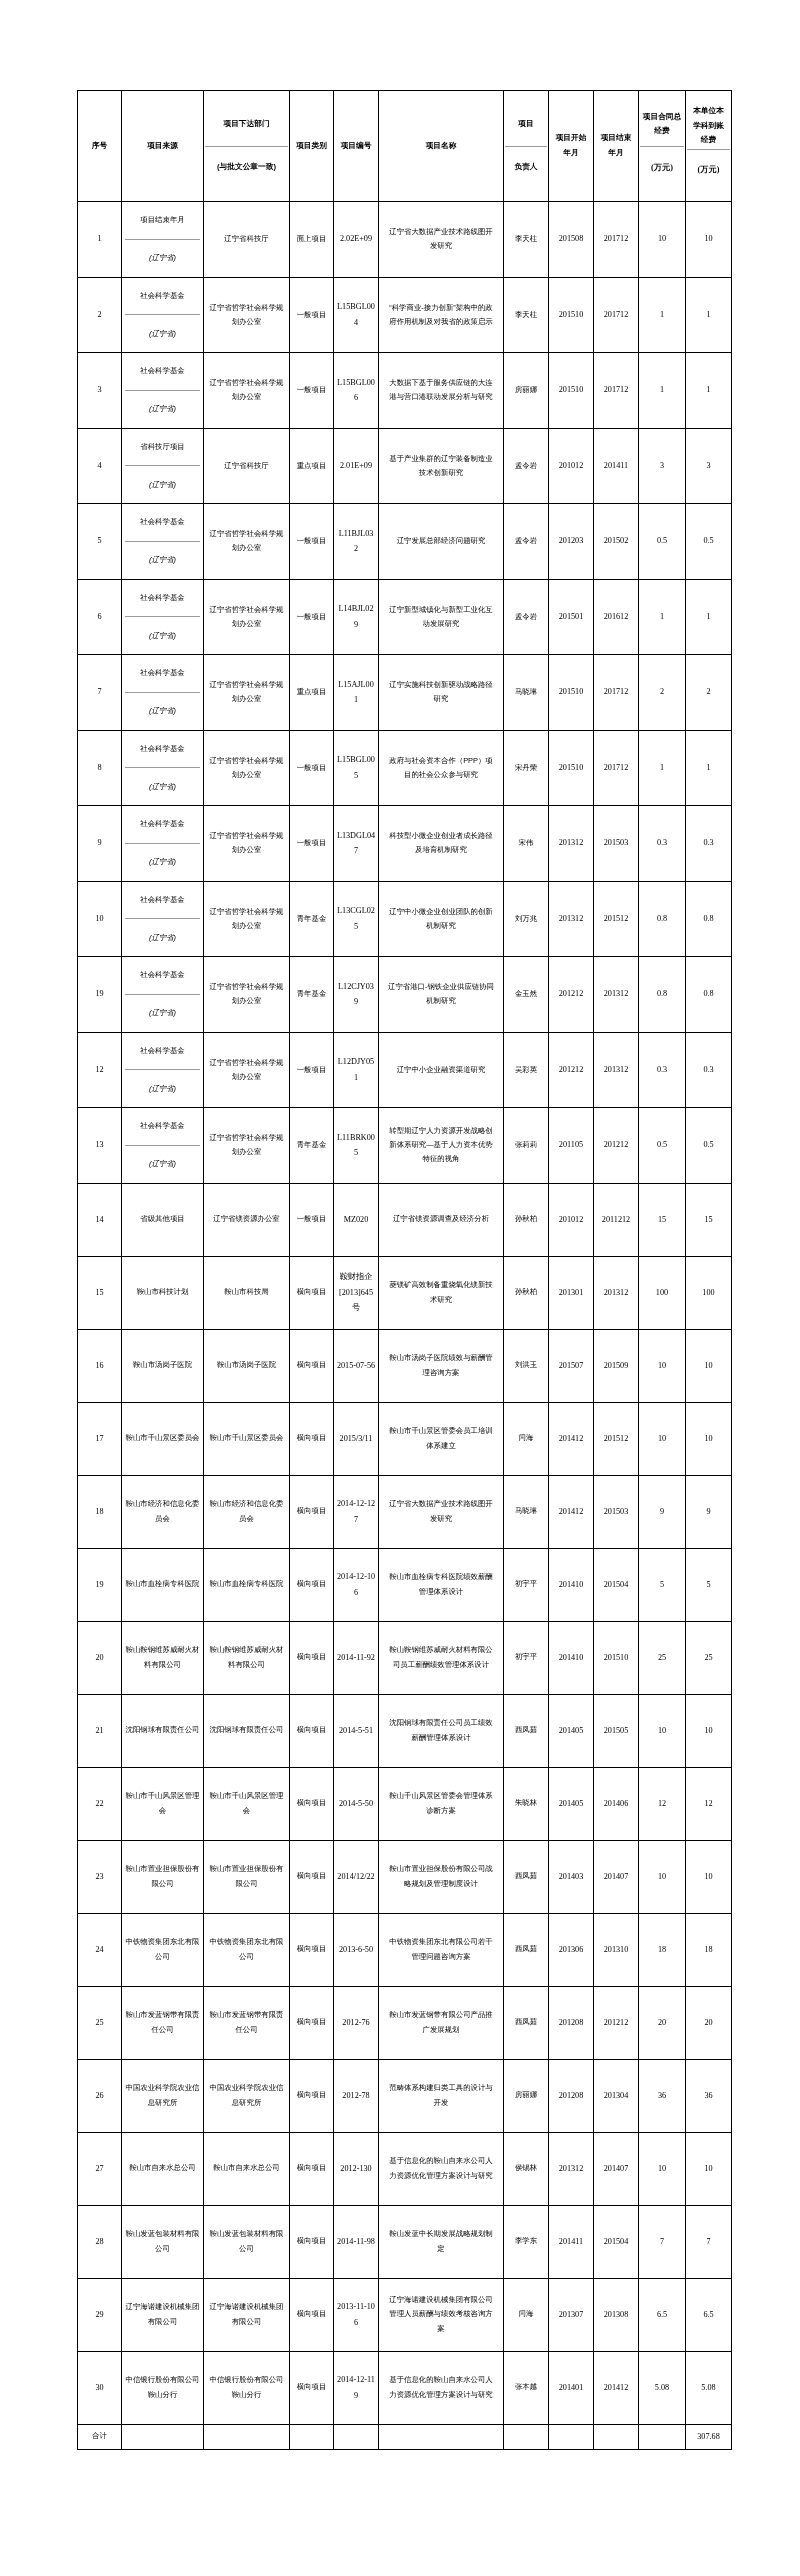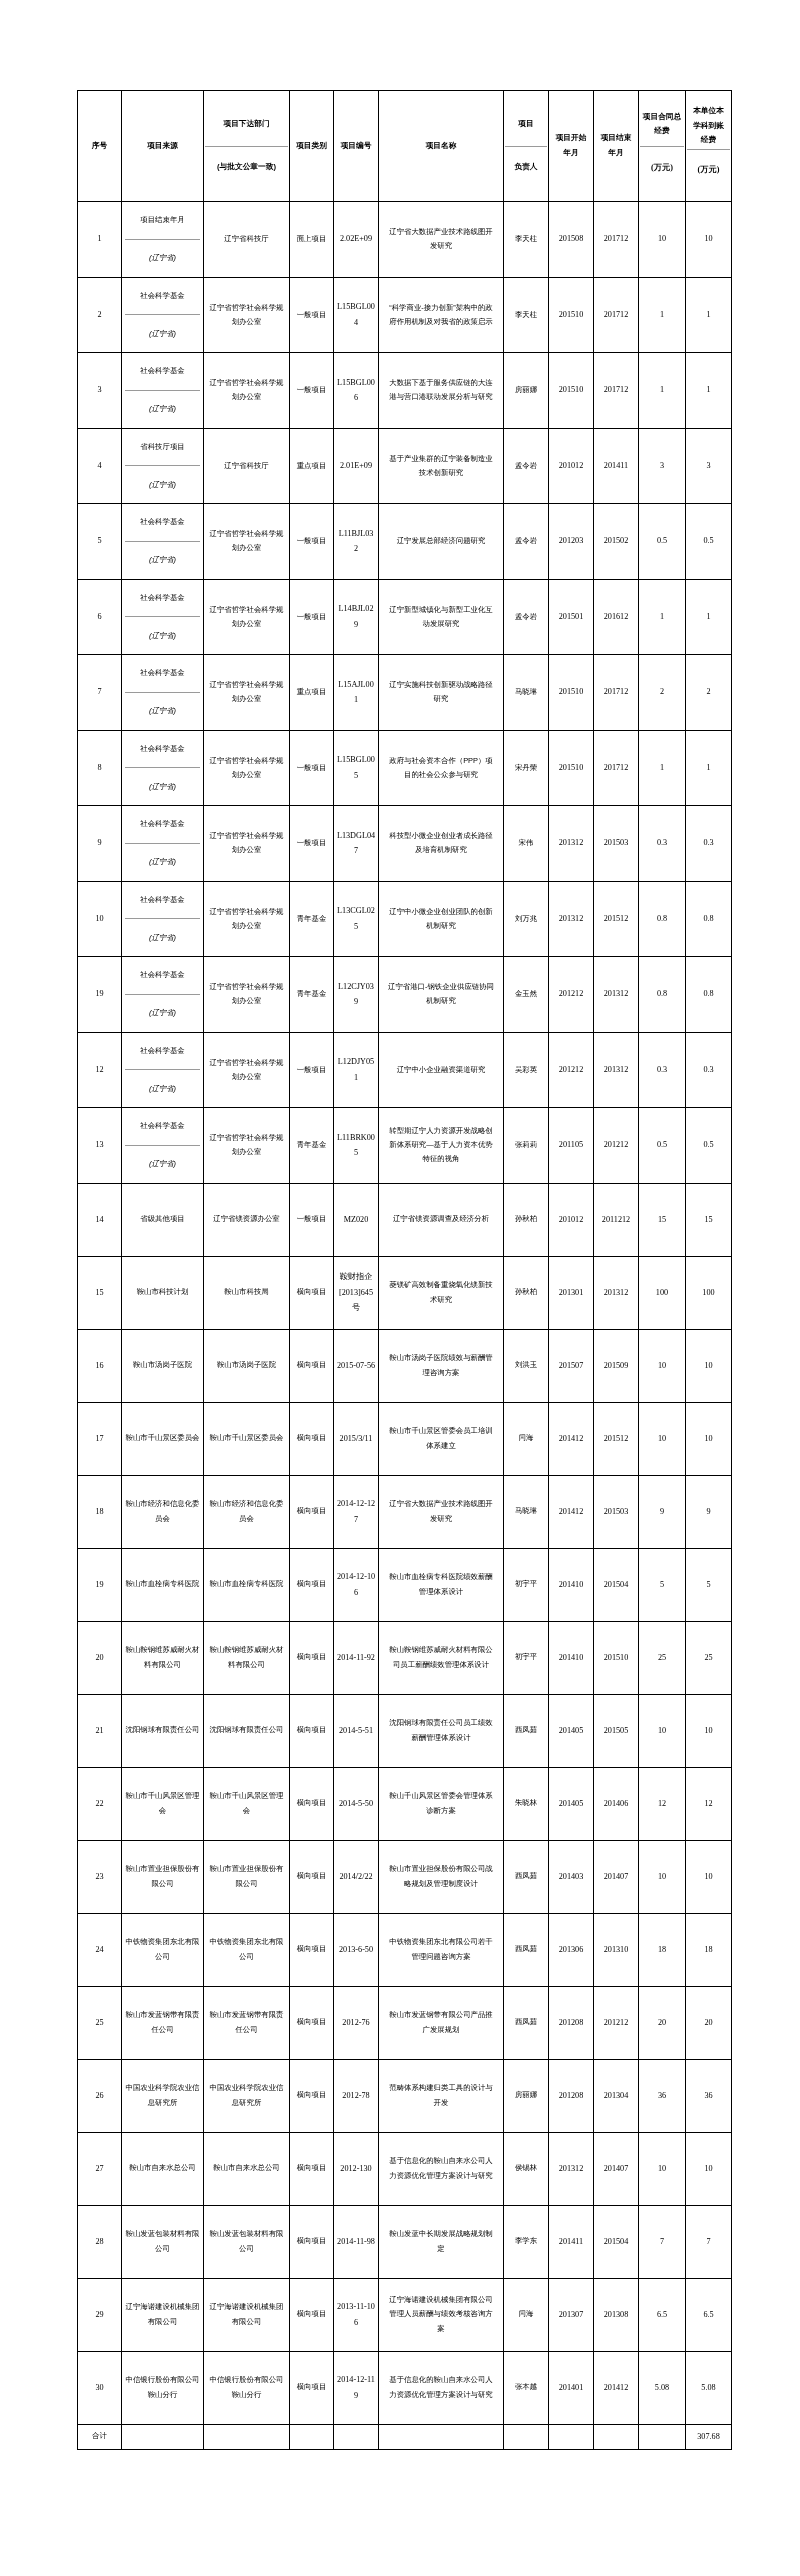--- a/index.html
+++ b/index.html
@@ -472,21 +472,21 @@
           <td class="num">201405</td>
           <td class="num">201406</td>
           <td class="num">12</td>
           <td class="num">12</td>
         </tr>
         <tr>
           <td class="num">23</td>
           <td>鞍山市置业担保股份有限公司</td>
           <td>鞍山市置业担保股份有限公司</td>
           <td>横向项目</td>
-          <td class="num brk">2014/2/22</td>
+          <td class="num brk">2014/12/22</td>
           <td class="namecell">鞍山市置业担保股份有限公司战略规划及管理制度设计</td>
           <td>西凤茹</td>
           <td class="num">201403</td>
           <td class="num">201407</td>
           <td class="num">10</td>
           <td class="num">10</td>
         </tr>
         <tr>
           <td class="num">24</td>
           <td>中铁物资集团东北有限公司</td>

